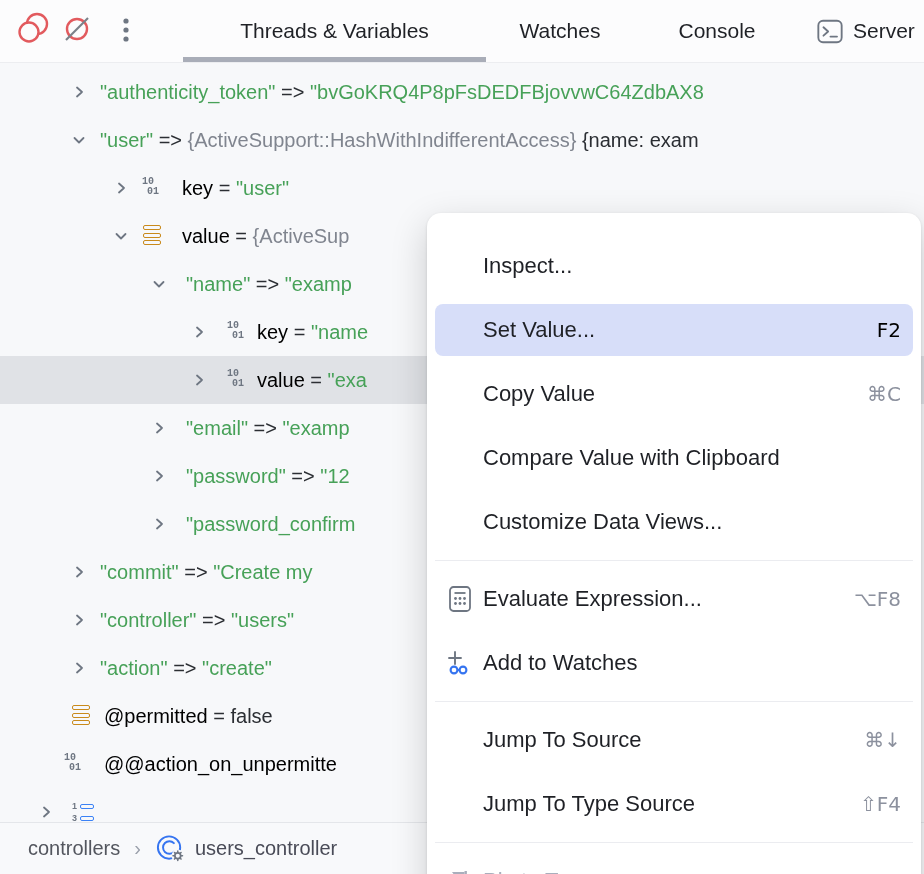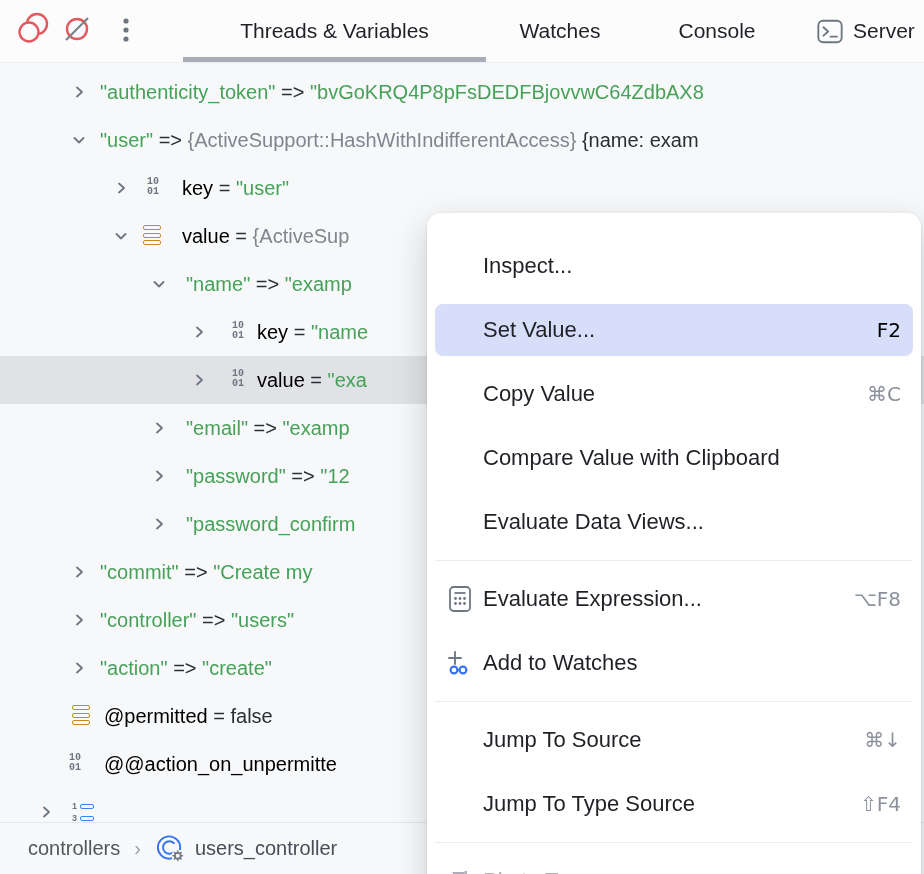--- a/index.html
+++ b/index.html
@@ -22,21 +22,21 @@
   .tree{position:absolute;left:0;top:62px;width:924px;height:812px;background:#F7F8FA;overflow:hidden;}
   .tree-row{position:absolute;left:0;width:924px;height:48px;}
   .tree-row.sel{background:#E0E2E6;}
   .row-text{position:absolute;top:0;line-height:48px;font-size:20px;white-space:nowrap;}
   .c-g{color:#47A158;} .c-m{color:#000000;} .c-d{color:#2B2E33;} .c-t{color:#80858F;}
   .chev{position:absolute;top:15px;width:18px;height:18px;}
   .icon-binary{position:absolute;top:13px;width:22px;
     font-family:"Liberation Mono","DejaVu Sans Mono",monospace;
     font-size:10px;font-weight:bold;color:#6E7682;line-height:10px;}
   .icon-binary span{display:block;}
-  .icon-binary span:first-child{text-align:center;}
+  .icon-binary span:first-child{text-align:left;}
   .icon-binary span:last-child{text-align:center;}
   .icon-hash{position:absolute;top:13px;display:flex;flex-direction:column;gap:2.5px;}
   .icon-hash i{display:block;width:16px;height:3px;border:1.6px solid #C98A1B;border-radius:2px;}
   .icon-array{position:absolute;top:14px;display:flex;flex-direction:column;gap:3px;}
   .icon-array .ar{display:flex;align-items:center;gap:2px;}
   .icon-array .ad{font-size:9px;line-height:9px;color:#6E7682;font-weight:bold;width:6px;}
   .icon-array .ab{display:block;width:12px;height:3px;border:1.6px solid #3B82F6;border-radius:2px;}
   
   .statusbar{position:absolute;left:0;top:822px;width:924px;height:52px;background:#F8F9FB;
     border-top:1px solid #E4E6EA;z-index:3;display:flex;align-items:center;padding-left:28px;
@@ -277,21 +277,21 @@
       <span class="mi-icon"></span>
       <span class="mi-label">Copy Value</span>
       <span class="mi-shortcut">⌘C</span>
     </div>
     <div class="menu-item">
       <span class="mi-icon"></span>
       <span class="mi-label">Compare Value with Clipboard</span>
     </div>
     <div class="menu-item">
       <span class="mi-icon"></span>
-      <span class="mi-label">Evaluate Data Views...</span>
+      <span class="mi-label">Customize Data Views...</span>
     </div>
     <div class="menu-sep"></div>
     <div class="menu-item">
       <span class="mi-icon">
         <svg width="30" height="30" viewBox="0 0 30 30">
           <rect x="5" y="3" width="20" height="24" rx="3.5" fill="none" stroke="#6E7682" stroke-width="1.8"></rect>
           <line x1="9.5" y1="9" x2="20.5" y2="9" stroke="#6E7682" stroke-width="1.8"></line>
           <g fill="#6E7682">
             <circle cx="10.5" cy="14.5" r="1.4"></circle>
             <circle cx="15" cy="14.5" r="1.4"></circle>

